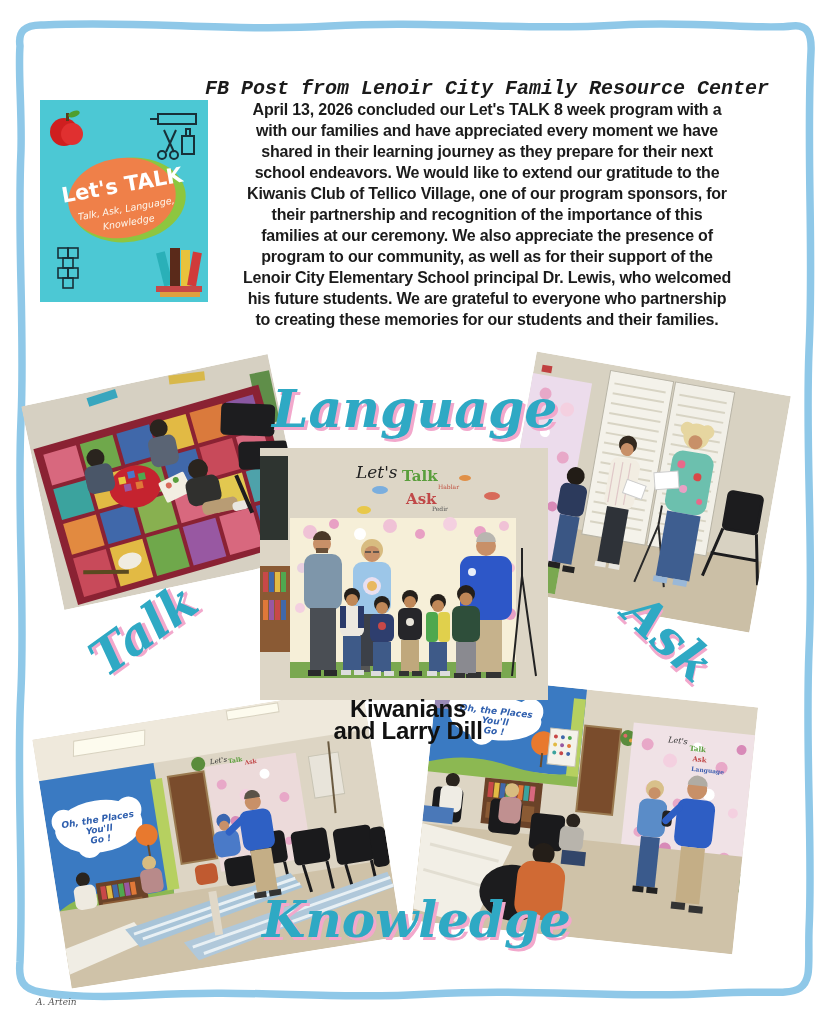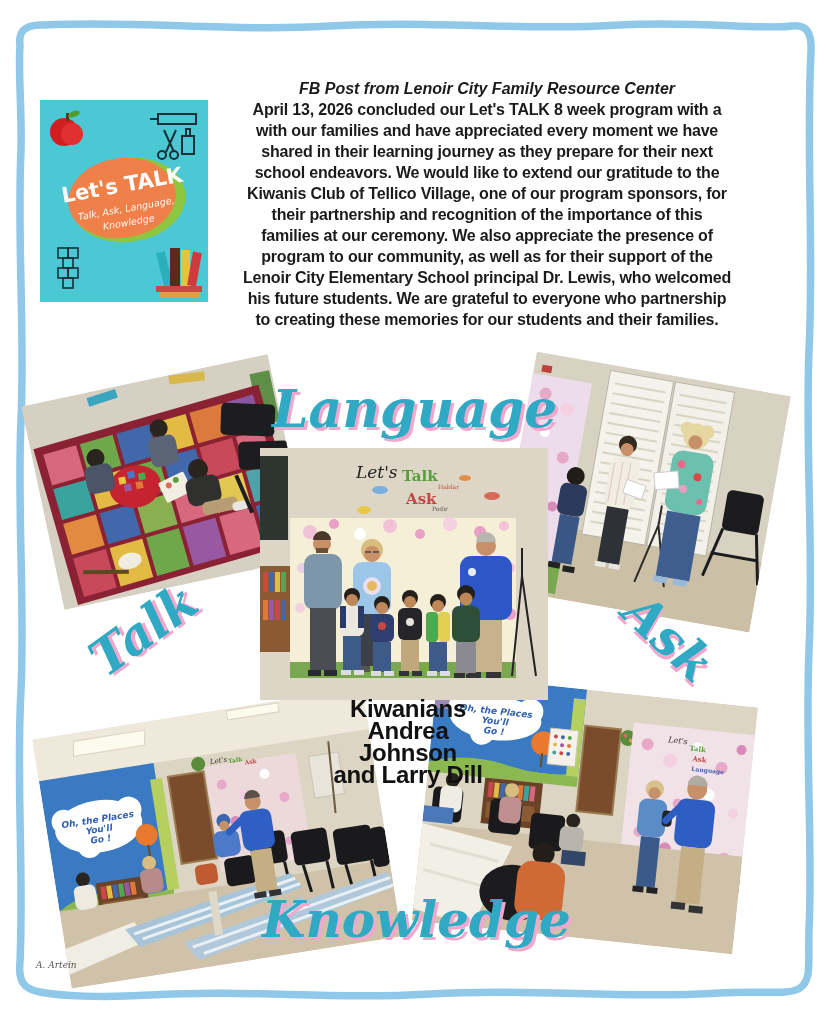--- a/index.html
+++ b/index.html
@@ -7,21 +7,21 @@
     width:828px;height:1024px;position:relative;background:#ffffff;
     font-family:"Liberation Sans",sans-serif;overflow:hidden;
   }
   .abs{position:absolute;}
   
   #border-svg{position:absolute;left:0;top:0;z-index:1;}
   
   #logo{left:40px;top:100px;width:168px;height:202px;z-index:2;}
   
   #header-text{left:198px;top:78px;width:578px;z-index:2;text-align:center;color:#1b1b1b;}
-  #header-text .title{font-weight:700;font-style:italic;font-size:16px;line-height:21px;}
+  #header-text .title{font-weight:700;font-style:italic;font-size:20px;line-height:21px;font-family:Liberation Mono, monospace;}
   #header-text .bline{font-weight:700;font-size:16px;line-height:21px;letter-spacing:-0.2px;}
   
   .photo{z-index:2;overflow:hidden;}
   #photo-kids{left:40px;top:378px;width:252px;height:208px;transform:rotate(-12deg);}
   #photo-group{left:260px;top:448px;width:288px;height:252px;z-index:3;}
   #photo-cert{left:514px;top:372px;width:258px;height:240px;transform:rotate(10deg);}
   #photo-speaker{left:50px;top:712px;width:334px;height:252px;transform:rotate(-9deg);}
   #photo-audience{left:424px;top:690px;width:322px;height:248px;transform:rotate(6deg);}
   
   .script-word{
@@ -29,21 +29,21 @@
     color:#2fa9c4;text-shadow:3px 3px 0 #f2a8cc;white-space:nowrap;
   }
   #word-language{left:272px;top:378px;width:256px;text-align:center;font-size:52px;}
   #word-talk{left:84px;top:600px;font-size:50px;transform:rotate(-36deg);}
   #word-ask{left:618px;top:608px;font-size:50px;transform:rotate(43deg);}
   #word-knowledge{left:262px;top:890px;width:300px;text-align:center;font-size:50px;}
   
   #caption{left:318px;top:698px;width:180px;z-index:5;text-align:center;
     font-weight:700;font-size:24px;line-height:22px;color:#111;letter-spacing:-0.3px;}
   
-  #signature{left:36px;top:960px;z-index:2;font-family:"DejaVu Serif",serif;
+  #signature{left:36px;top:997px;z-index:2;font-family:"DejaVu Serif",serif;
     font-style:italic;font-size:9px;color:#555;}
 </style>
 </head>
 <body>
 
 <svg id="border-svg" width="828" height="1024" viewBox="0 0 828 1024">
   <path d="M20,46 C18,32 24,24 44,25 C140,20 230,32 330,26 C430,20 520,31 620,25 C700,21 760,30 792,26
        C806,24 812,32 811,52 C806,150 814,250 809,350 C805,450 814,550 809,650 C805,750 813,850 809,930
        C808,962 812,980 800,988 C788,996 760,990 720,993 C620,999 530,988 430,994 C330,1000 250,989 150,995
        C100,998 60,996 40,992 C24,989 18,982 20,962 C24,870 16,780 21,690 C25,600 17,510 21,420
@@ -578,17 +578,16 @@
   </svg>
 </div>
 
 <div id="word-language" class="abs script-word">Language</div>
 <div id="word-talk" class="abs script-word">Talk</div>
 <div id="word-ask" class="abs script-word">Ask</div>
 <div id="word-knowledge" class="abs script-word">Knowledge</div>
 
 <div id="caption" class="abs">
   <div>Kiwanians</div>
-  <div>Andrea Johnson</div>
   <div>and Larry Dill</div>
 </div>
 
 <div id="signature" class="abs">A. Artein</div>
 
 </body></html>

